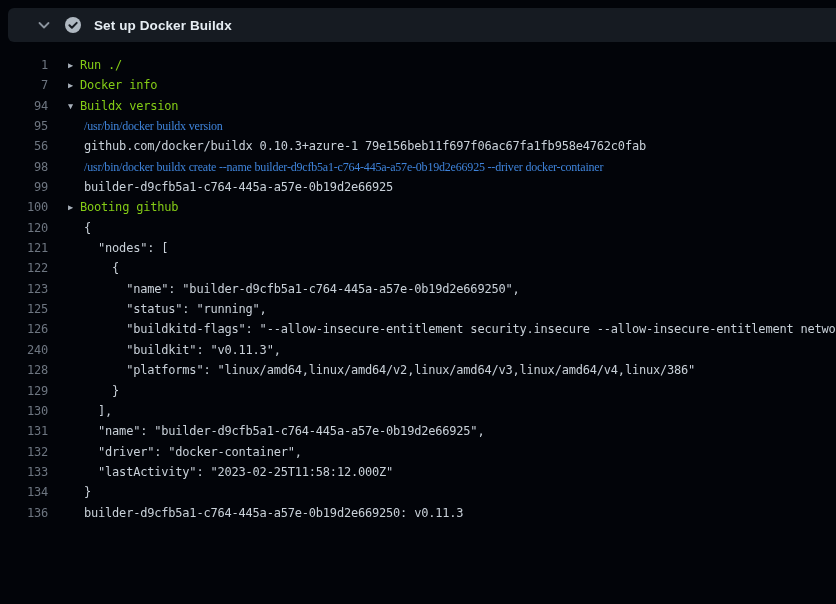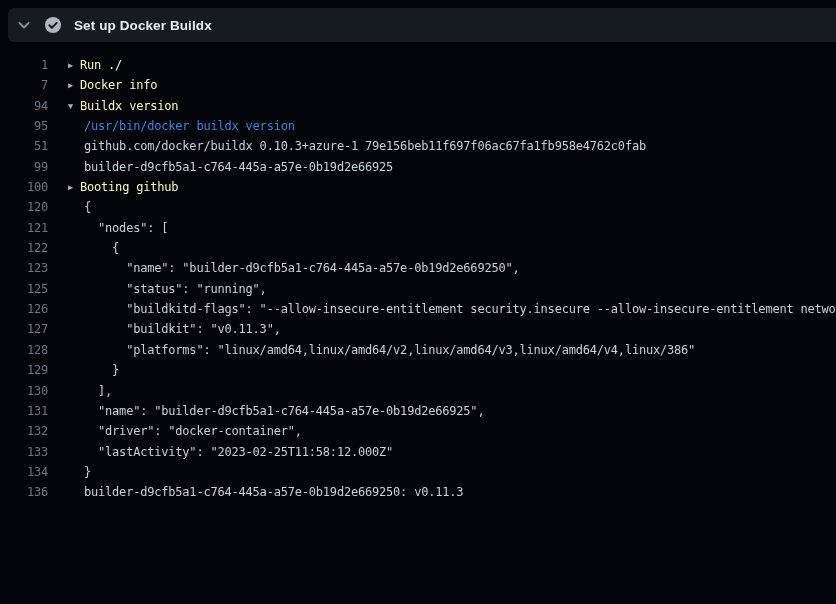--- a/index.html
+++ b/index.html
@@ -20,21 +20,21 @@
   .step-header {
     position: absolute;
     left: 8px;
     top: 8px;
     right: 0;
     height: 34px;
     background: #161b22;
     border-radius: 6px 0 0 6px;
     display: flex;
     align-items: center;
-    padding-left: 4px;
+    padding-left: 24px;
     box-sizing: border-box;
     cursor: pointer;
   }
   .chev-btn {
     width: 24px;
     height: 24px;
     display: flex;
     align-items: center;
     justify-content: center;
     flex: none;
@@ -83,33 +83,34 @@
     padding-left: 20px;
     color: #c9d1d9;
     overflow: hidden;
   }
   .log-row.command .line-content,
   .log-row.output .line-content {
     padding-left: 36px;
   }
   .log-row.command .line-content {
     color: #3f84db;
+    font-family: Liberation Serif, serif;
   }
   .log-row.group .line-content {
     cursor: pointer;
   }
   .arrow {
     display: inline-block;
     width: 12px;
     font-size: 8.5px;
     color: #a8b1bb;
     vertical-align: 1px;
   }
   .glabel {
-    color: #fef9c3;
+    color: #84cc16;
   }
 </style>
 </head>
 <body>
 
 <div class="page">
 
   <div class="step-header">
     <span class="chev-btn">
       <svg width="16" height="16" viewBox="0 0 16 16">
@@ -140,25 +141,29 @@
       <span class="gutter">94</span>
       <span class="line-content"><span class="arrow">▼</span><span class="glabel">Buildx version</span></span>
     </div>
 
     <div class="log-row command">
       <span class="gutter">95</span>
       <span class="line-content">/usr/bin/docker buildx version</span>
     </div>
 
     <div class="log-row output">
-      <span class="gutter">51</span>
+      <span class="gutter">56</span>
       <span class="line-content">github.com/docker/buildx 0.10.3+azure-1 79e156beb11f697f06ac67fa1fb958e4762c0fab</span>
     </div>
 
 
+    <div class="log-row command">
+      <span class="gutter">98</span>
+      <span class="line-content">/usr/bin/docker buildx create --name builder-d9cfb5a1-c764-445a-a57e-0b19d2e66925 --driver docker-container</span>
+    </div>
 
     <div class="log-row output">
       <span class="gutter">99</span>
       <span class="line-content">builder-d9cfb5a1-c764-445a-a57e-0b19d2e66925</span>
     </div>
 
     <div class="log-row group">
       <span class="gutter">100</span>
       <span class="line-content"><span class="arrow">▶</span><span class="glabel">Booting github</span></span>
     </div>
@@ -189,21 +194,21 @@
       <span class="gutter">125</span>
       <span class="line-content">      "status": "running",</span>
     </div>
 
     <div class="log-row output">
       <span class="gutter">126</span>
       <span class="line-content">      "buildkitd-flags": "--allow-insecure-entitlement security.insecure --allow-insecure-entitlement networ</span>
     </div>
 
     <div class="log-row output">
-      <span class="gutter">127</span>
+      <span class="gutter">240</span>
       <span class="line-content">      "buildkit": "v0.11.3",</span>
     </div>
 
     <div class="log-row output">
       <span class="gutter">128</span>
       <span class="line-content">      "platforms": "linux/amd64,linux/amd64/v2,linux/amd64/v3,linux/amd64/v4,linux/386"</span>
     </div>
 
     <div class="log-row output">
       <span class="gutter">129</span>

